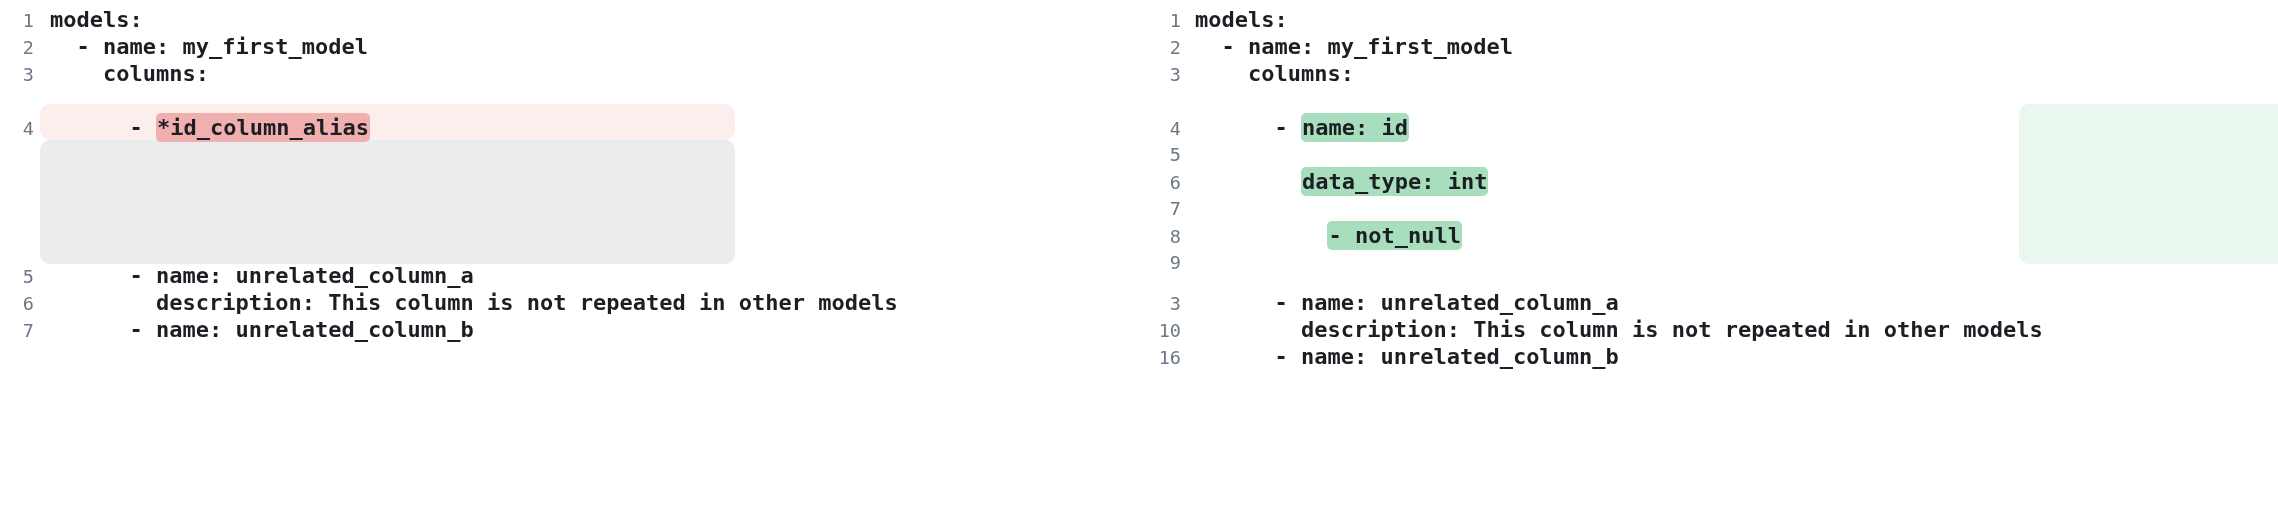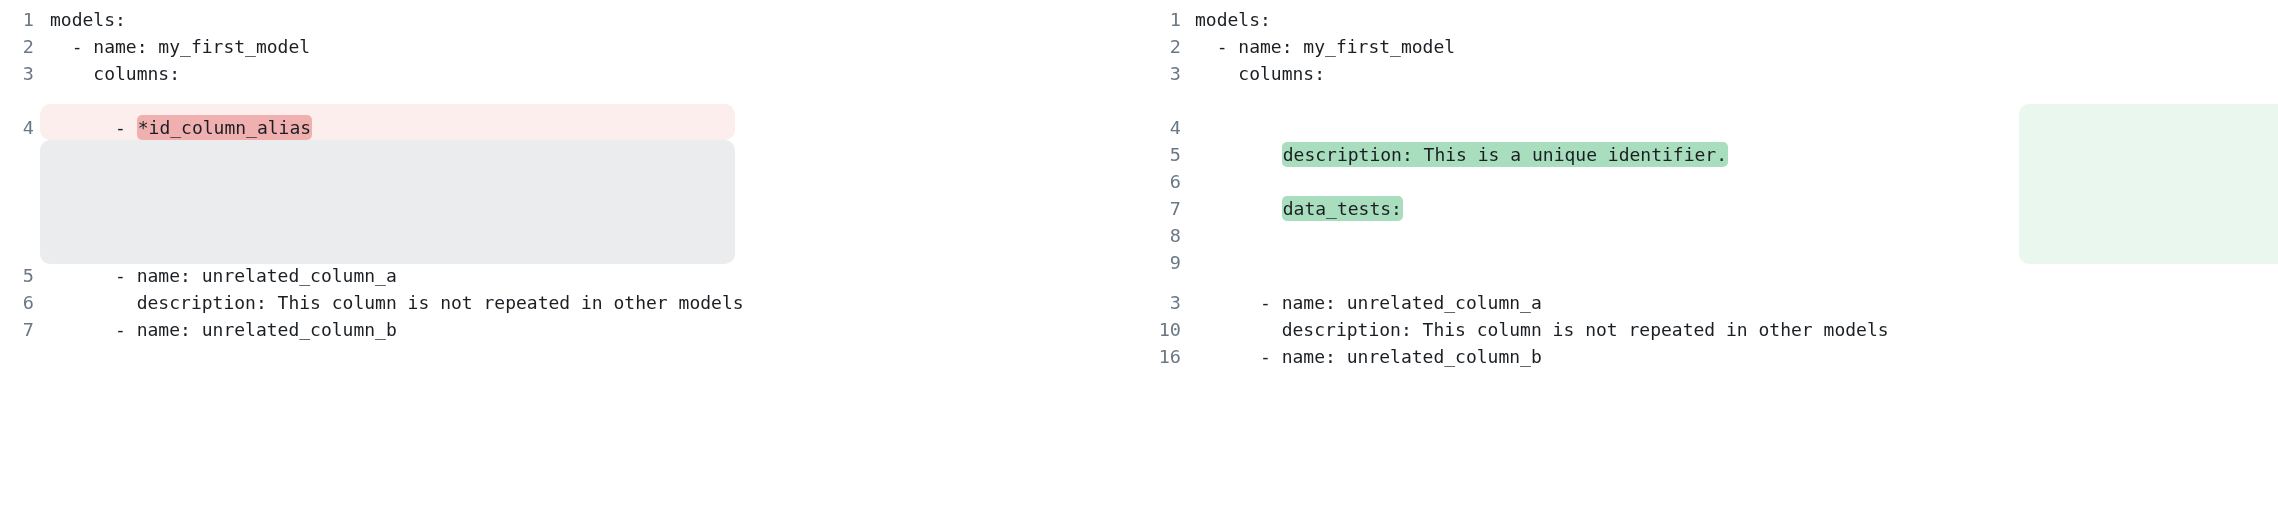--- a/index.html
+++ b/index.html
@@ -76,24 +76,25 @@
     font-family: "DejaVu Sans Mono", "Liberation Mono", monospace;
     user-select: none;
   }
   .pane-right .gutter {
     width: 42px;
     min-width: 42px;
   }
 
   .code {
     padding-left: 16px;
-    font-size: 18px;
+    font-size: 22px;
     color: #1b1f23;
     font-family: "DejaVu Sans Mono", "Liberation Mono", monospace;
     white-space: pre;
+    font-weight: bold;
   }
   .pane-right .code {
     padding-left: 14px;
   }
 
   .tok {
     border-radius: 5px;
     padding: 2px 1px;
   }
   .tok-removed {
@@ -177,38 +178,39 @@
 
     <div class="line">
       <span class="gutter">3</span>
       <span class="code"><span>    columns:</span></span>
     </div>
 
     <div class="spacer"></div>
 
     <div class="line">
       <span class="gutter">4</span>
+      <span class="code"><span>      - </span><span class="tok tok-added">name: id</span></span>
     </div>
 
     <div class="line">
       <span class="gutter">5</span>
-      <span class="code"><span>        </span><span class="tok tok-added">description: This is a unique identifier.</span></span>
     </div>
 
     <div class="line">
       <span class="gutter">6</span>
+      <span class="code"><span>        </span><span class="tok tok-added">data_type: int</span></span>
     </div>
 
     <div class="line">
       <span class="gutter">7</span>
-      <span class="code"><span>        </span><span class="tok tok-added">data_tests:</span></span>
     </div>
 
     <div class="line">
       <span class="gutter">8</span>
+      <span class="code"><span>          </span><span class="tok tok-added">- not_null</span></span>
     </div>
 
     <div class="line">
       <span class="gutter">9</span>
     </div>
 
     <div class="spacer-sm"></div>
 
     <div class="line">
       <span class="gutter">3</span>

